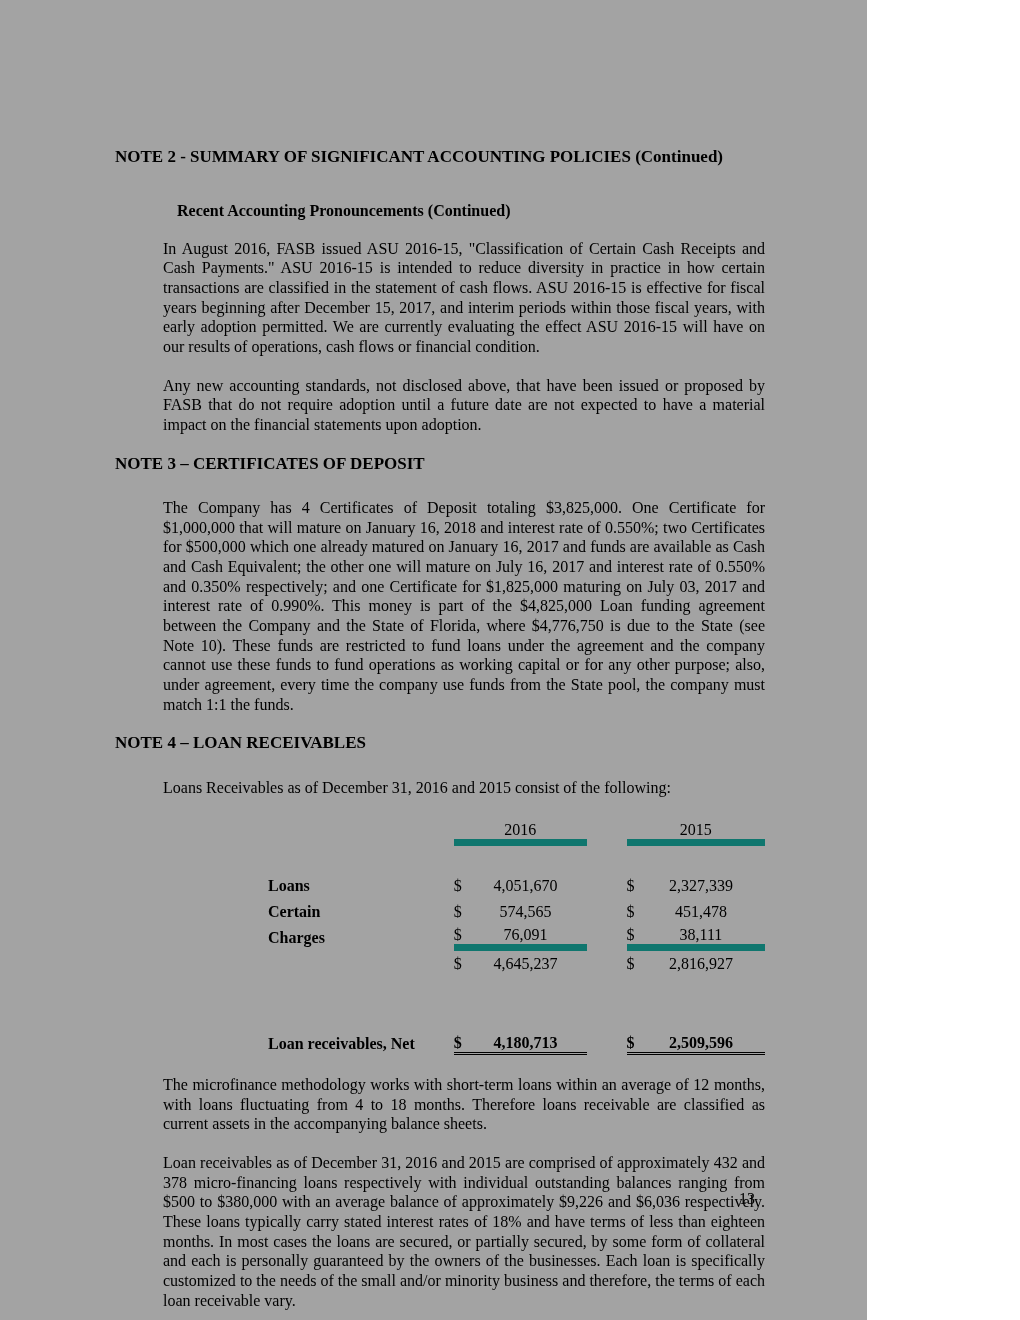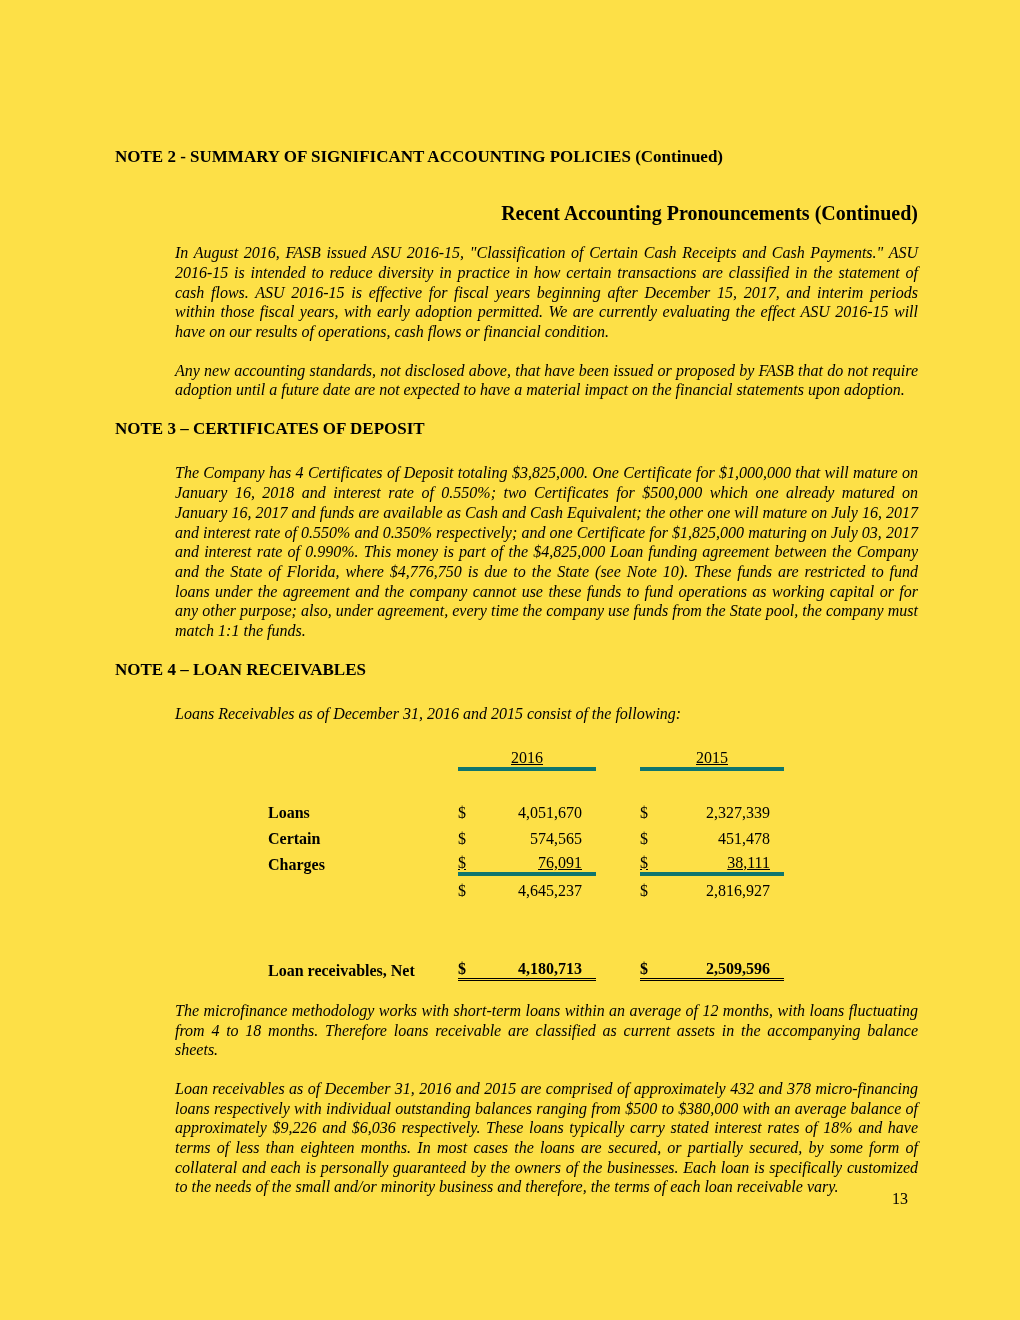--- a/index.html
+++ b/index.html
@@ -1,69 +1,67 @@
 <!DOCTYPE html>
 <html><head>
 <meta charset="utf-8">
 <style>
   * { box-sizing: border-box; }
   html, body { margin: 0; padding: 0; background: #ffffff; }
   .page {
-    width: 1020px;
+    width: 867px;
     height: 1320px;
-    background: #fde047;
+    background: #a3a3a3;
     color: #000000;
     font-family: "Liberation Serif", serif;
     font-size: 16px;
     padding: 147px 102px 0 115px;
     position: relative;
     overflow: hidden;
   }
   .note-heading {
     font-size: 17px;
     font-weight: bold;
     margin: 0 0 24px 0;
     line-height: 1.2;
   }
   .note-heading.big-gap { margin-bottom: 34px; }
   .sub-heading {
-    font-size: 20px;
+    font-size: 16px;
     font-weight: bold;
     margin: 0 0 18px 14px;
     line-height: 1.2;
-    text-align: right;
   }
   .indent { margin-left: 48px; }
   p.body-text {
-    margin: 0 0 19px 12px;
+    margin: 0 0 19px 0;
     text-align: justify;
     line-height: 1.23;
-    font-style: italic;
   }
   .loan-table {
     border-collapse: collapse;
     margin: 14px 0 20px 105px;
     font-size: 16px;
   }
   .loan-table td {
     padding: 0;
     vertical-align: bottom;
     height: 26px;
     white-space: nowrap;
   }
   .col-label  { width: 190px; }
   .col-dollar { width: 26px; }
   .col-amt1   { width: 112px; }
   .col-gap    { width: 44px; }
   .col-amt2   { width: 118px; }
   .loan-table .lbl    { font-weight: bold; text-align: left; }
   .loan-table .dollar { text-align: left; }
-  .loan-table .amt    { text-align: right; padding-right: 14px; }
+  .loan-table .amt    { text-align: center; padding-right: 14px; }
   .loan-table .yr     { text-align: center; }
-  .u  { border-bottom: 4px solid #0f766e; text-decoration: underline; }
+  .u  { border-bottom: 7px solid #0f766e; }
   .uu { border-bottom: 3px double #000; }
   .bold { font-weight: bold; }
   .spacer-row td { height: 27px; }
   .page-number {
     position: absolute;
     top: 1190px;
     right: 112px;
     font-size: 16px;
   }
 </style>

